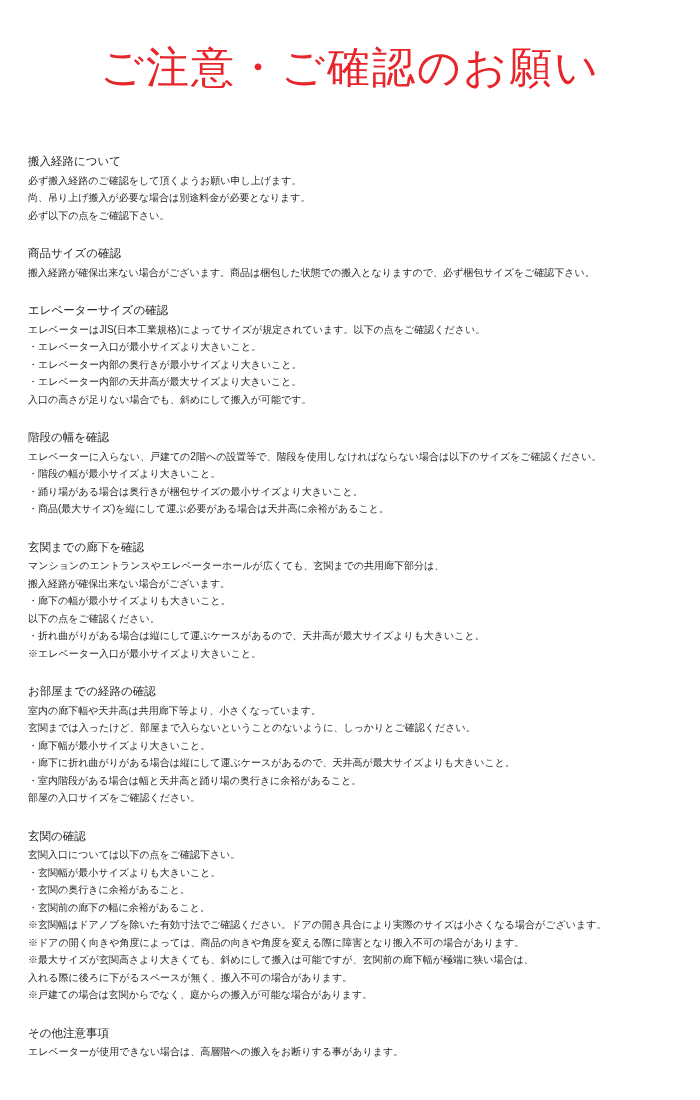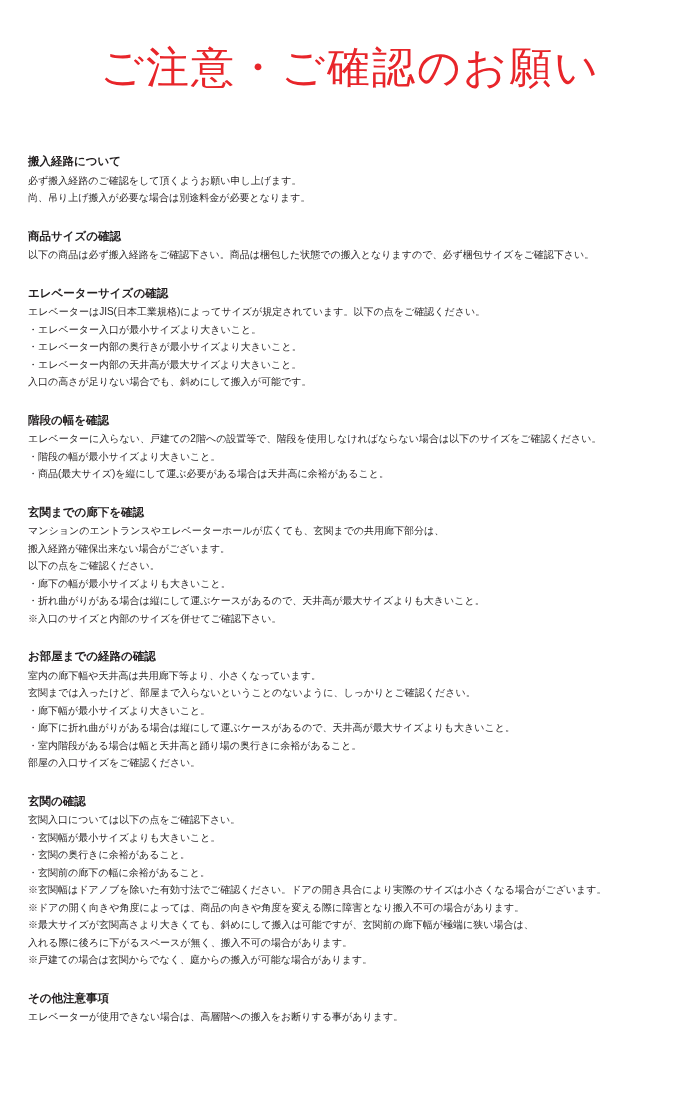--- a/index.html
+++ b/index.html
@@ -38,21 +38,21 @@
     margin-bottom: 21px;
   }
   .block:last-child {
     margin-bottom: 0;
   }
   .heading {
     font-size: 11.5px;
     line-height: 17.5px;
     color: #231f20;
     margin: 0 0 1px 0;
-    font-weight: bold;
+    font-weight: normal;
   }
   .line {
     font-size: 10px;
     line-height: 17.5px;
     color: #231f20;
     white-space: nowrap;
   }
 </style>
 </head>
 <body>
@@ -60,51 +60,53 @@
 <div class="page">
 
   <h1 class="headline">ご注意・ご確認のお願い</h1>
 
   <div class="body-area">
 
     <div class="block">
       <p class="heading">搬入経路について</p>
       <div class="line">必ず搬入経路のご確認をして頂くようお願い申し上げます。</div>
       <div class="line">尚、吊り上げ搬入が必要な場合は別途料金が必要となります。</div>
+      <div class="line">必ず以下の点をご確認下さい。</div>
     </div>
 
     <div class="block">
       <p class="heading">商品サイズの確認</p>
-      <div class="line">以下の商品は必ず搬入経路をご確認下さい。商品は梱包した状態での搬入となりますので、必ず梱包サイズをご確認下さい。</div>
+      <div class="line">搬入経路が確保出来ない場合がございます。商品は梱包した状態での搬入となりますので、必ず梱包サイズをご確認下さい。</div>
     </div>
 
     <div class="block">
       <p class="heading">エレベーターサイズの確認</p>
       <div class="line">エレベーターはJIS(日本工業規格)によってサイズが規定されています。以下の点をご確認ください。</div>
       <div class="line">・エレベーター入口が最小サイズより大きいこと。</div>
       <div class="line">・エレベーター内部の奥行きが最小サイズより大きいこと。</div>
       <div class="line">・エレベーター内部の天井高が最大サイズより大きいこと。</div>
       <div class="line">入口の高さが足りない場合でも、斜めにして搬入が可能です。</div>
     </div>
 
     <div class="block">
       <p class="heading">階段の幅を確認</p>
       <div class="line">エレベーターに入らない、戸建ての2階への設置等で、階段を使用しなければならない場合は以下のサイズをご確認ください。</div>
       <div class="line">・階段の幅が最小サイズより大きいこと。</div>
+      <div class="line">・踊り場がある場合は奥行きが梱包サイズの最小サイズより大きいこと。</div>
       <div class="line">・商品(最大サイズ)を縦にして運ぶ必要がある場合は天井高に余裕があること。</div>
     </div>
 
     <div class="block">
       <p class="heading">玄関までの廊下を確認</p>
       <div class="line">マンションのエントランスやエレベーターホールが広くても、玄関までの共用廊下部分は、</div>
       <div class="line">搬入経路が確保出来ない場合がございます。</div>
+      <div class="line">・廊下の幅が最小サイズよりも大きいこと。</div>
       <div class="line">以下の点をご確認ください。</div>
-      <div class="line">・廊下の幅が最小サイズよりも大きいこと。</div>
       <div class="line">・折れ曲がりがある場合は縦にして運ぶケースがあるので、天井高が最大サイズよりも大きいこと。</div>
-      <div class="line">※入口のサイズと内部のサイズを併せてご確認下さい。</div>
+      <div class="line">※エレベーター入口が最小サイズより大きいこと。</div>
     </div>
 
     <div class="block">
       <p class="heading">お部屋までの経路の確認</p>
       <div class="line">室内の廊下幅や天井高は共用廊下等より、小さくなっています。</div>
       <div class="line">玄関までは入ったけど、部屋まで入らないということのないように、しっかりとご確認ください。</div>
       <div class="line">・廊下幅が最小サイズより大きいこと。</div>
       <div class="line">・廊下に折れ曲がりがある場合は縦にして運ぶケースがあるので、天井高が最大サイズよりも大きいこと。</div>
       <div class="line">・室内階段がある場合は幅と天井高と踊り場の奥行きに余裕があること。</div>
       <div class="line">部屋の入口サイズをご確認ください。</div>

